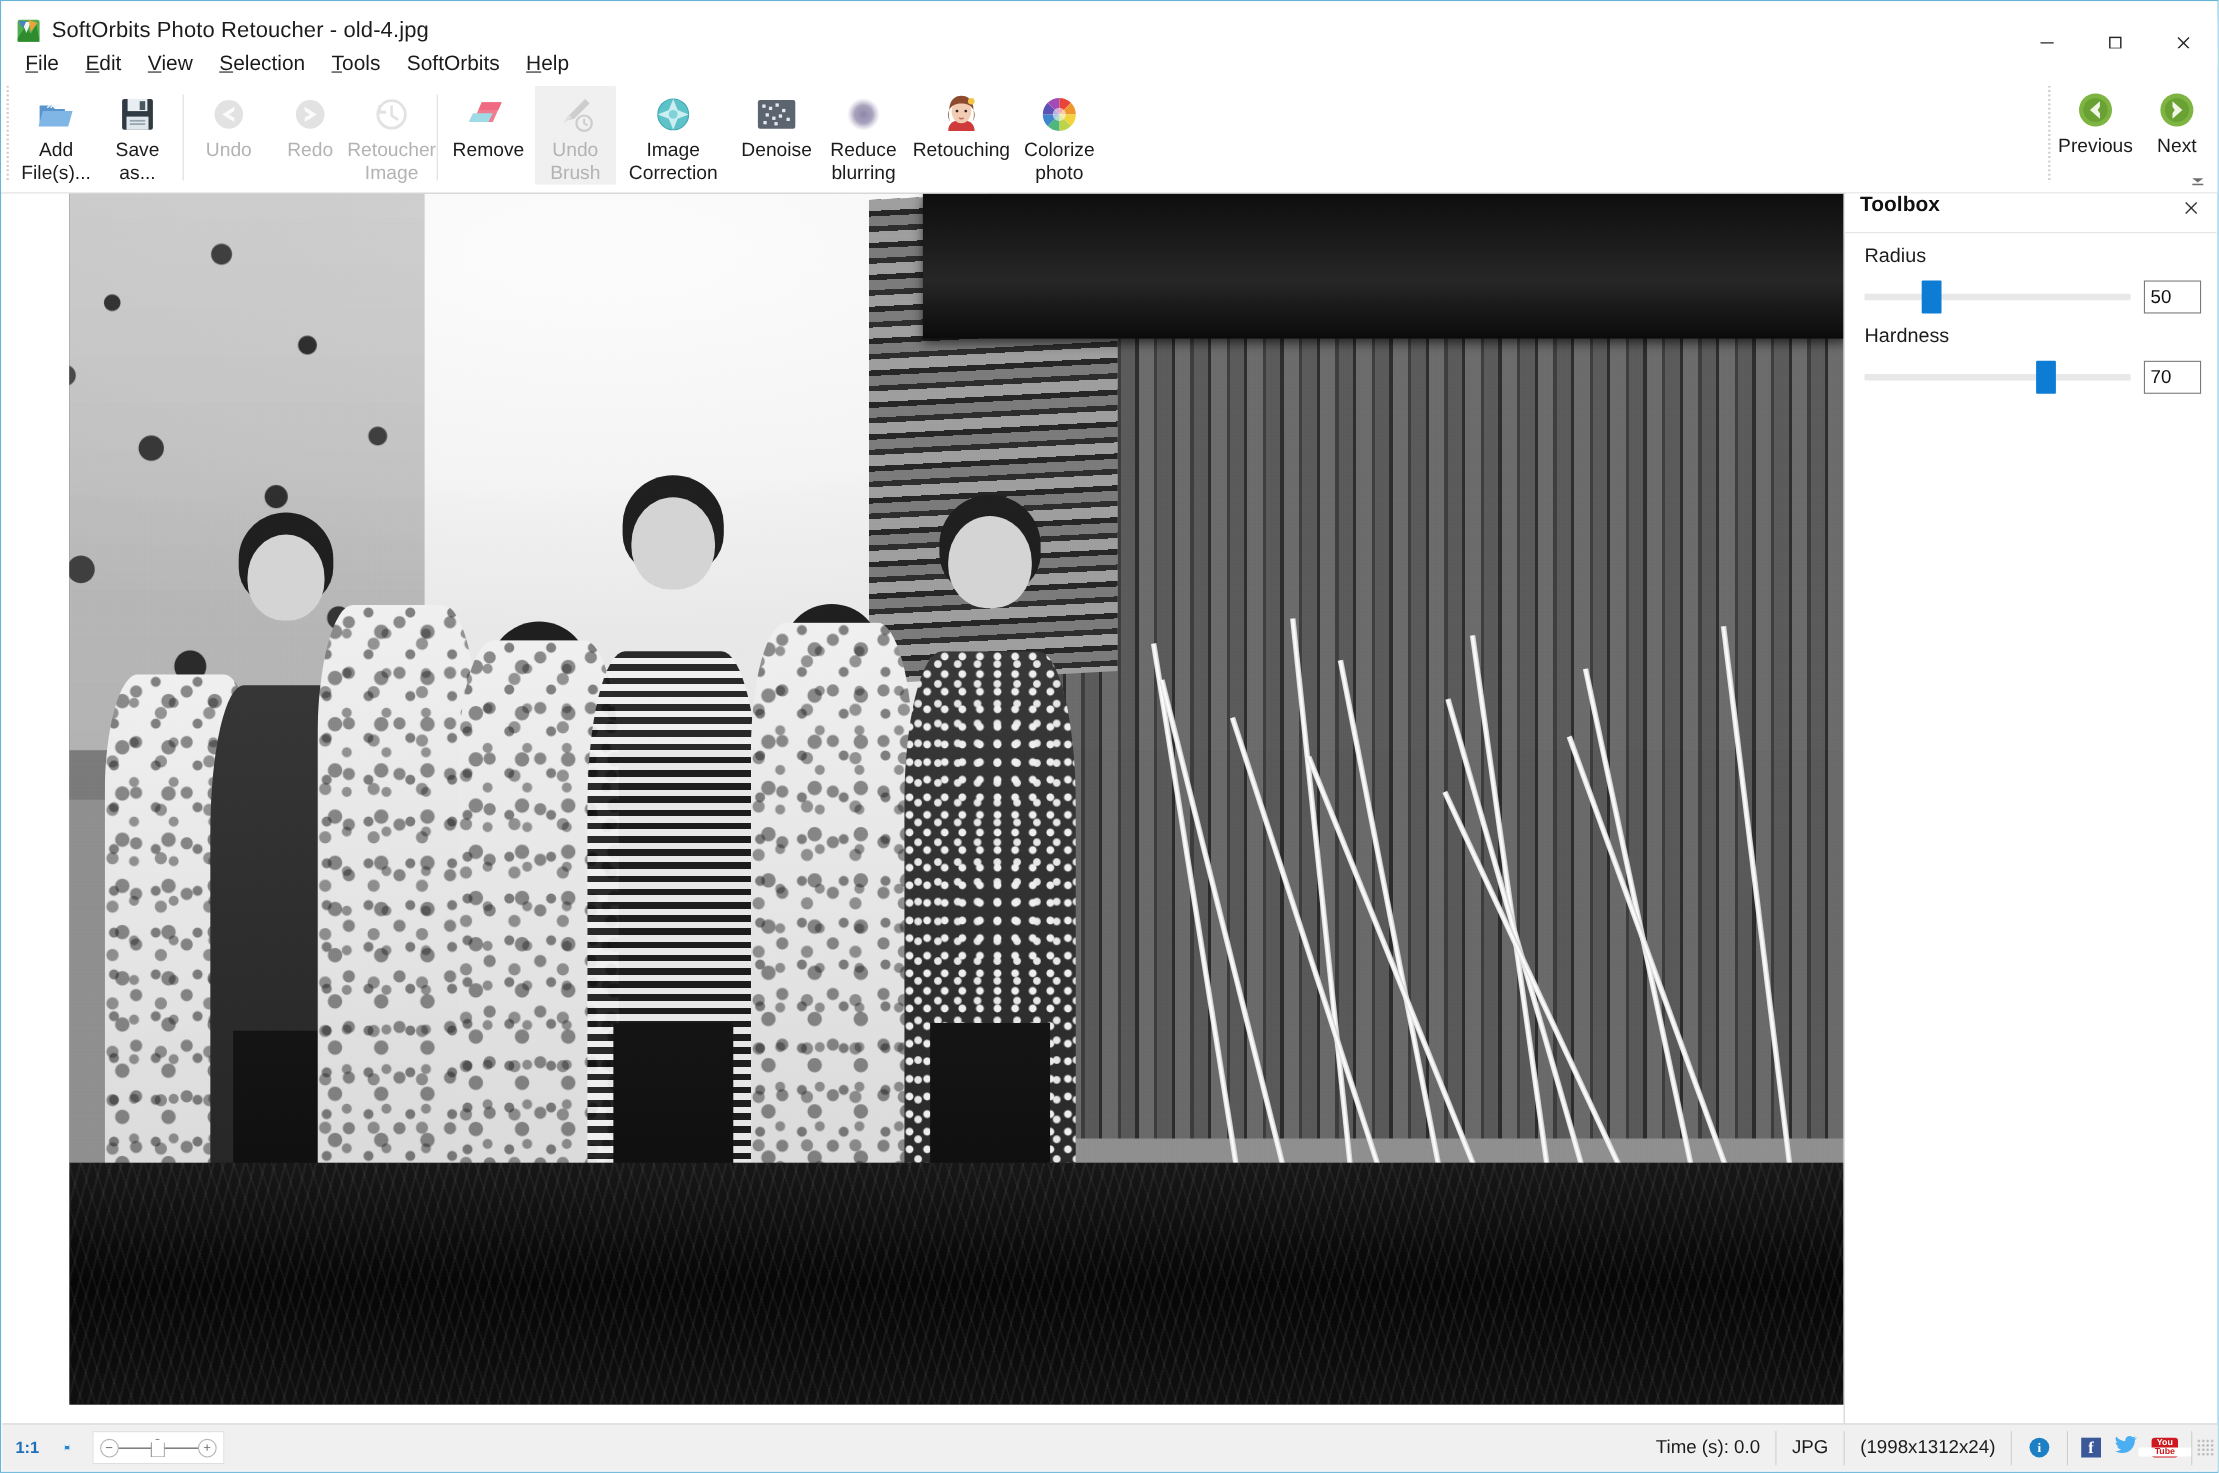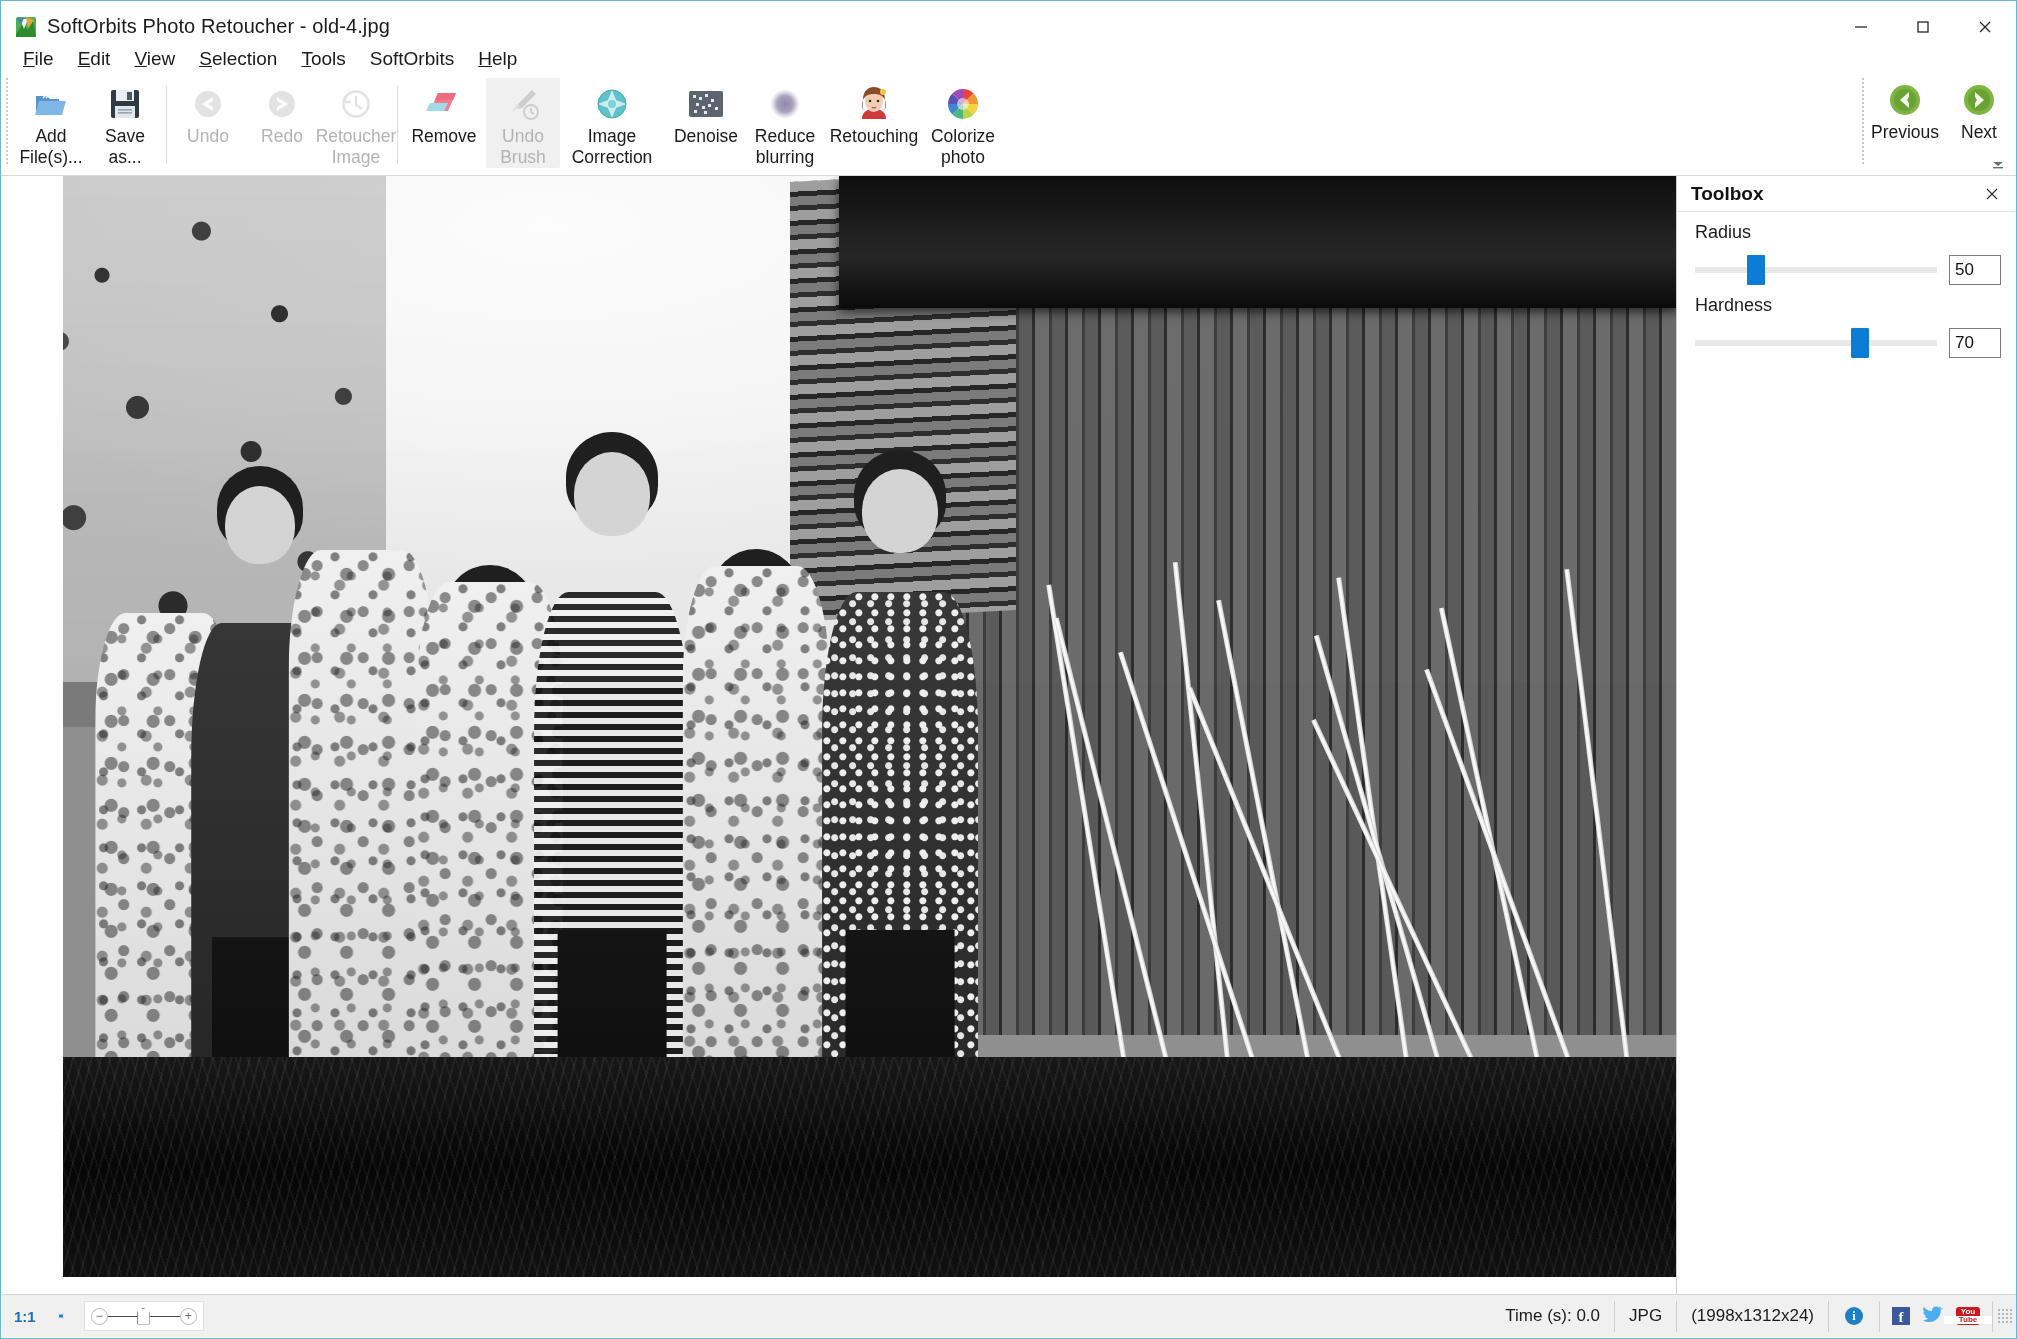--- a/index.html
+++ b/index.html
@@ -13,24 +13,24 @@
   .app {
     position: relative;
     width: 2017px; height: 1339px;
     background: #ffffff;
     border: 1px solid #69b5d8;
     overflow: hidden;
   }
 
   
   .titlebar {
-    position: absolute; left: 0; top: 4px;
+    position: absolute; left: 0; top: 16px;
     width: 2015px; height: 43px;
     background: #ffffff;
-    display: flex; align-items: center;
+    display: flex; align-items: flex-start;
   }
   .title-icon {
     width: 22px; height: 22px;
     margin-left: 14px; margin-right: 10px;
     position: relative; flex: 0 0 auto;
   }
   .title-text {
     font-size: 20px; color: #1b1b1b;
     letter-spacing: .1px; white-space: nowrap;
   }
@@ -250,21 +250,21 @@
   }
 
   
   .toolbox {
     position: absolute; right: 1px; top: 175px;
     width: 339px; height: 1120px;
     background: #ffffff;
     border-left: 1px solid #cfcfcf;
   }
   .tb-header {
-    height: 36px; display: flex; align-items: center;
+    height: 36px; display: flex; 
     padding: 0 10px 0 14px;
     border-bottom: 1px solid #e3e3e3;
     background: #ffffff;
   }
   .tb-title { font-size: 19px; font-weight: bold; color: #111; }
   .tb-close {
     margin-left: auto; width: 26px; height: 26px;
     display: flex; align-items: center; justify-content: center;
     color: #333;
   }

